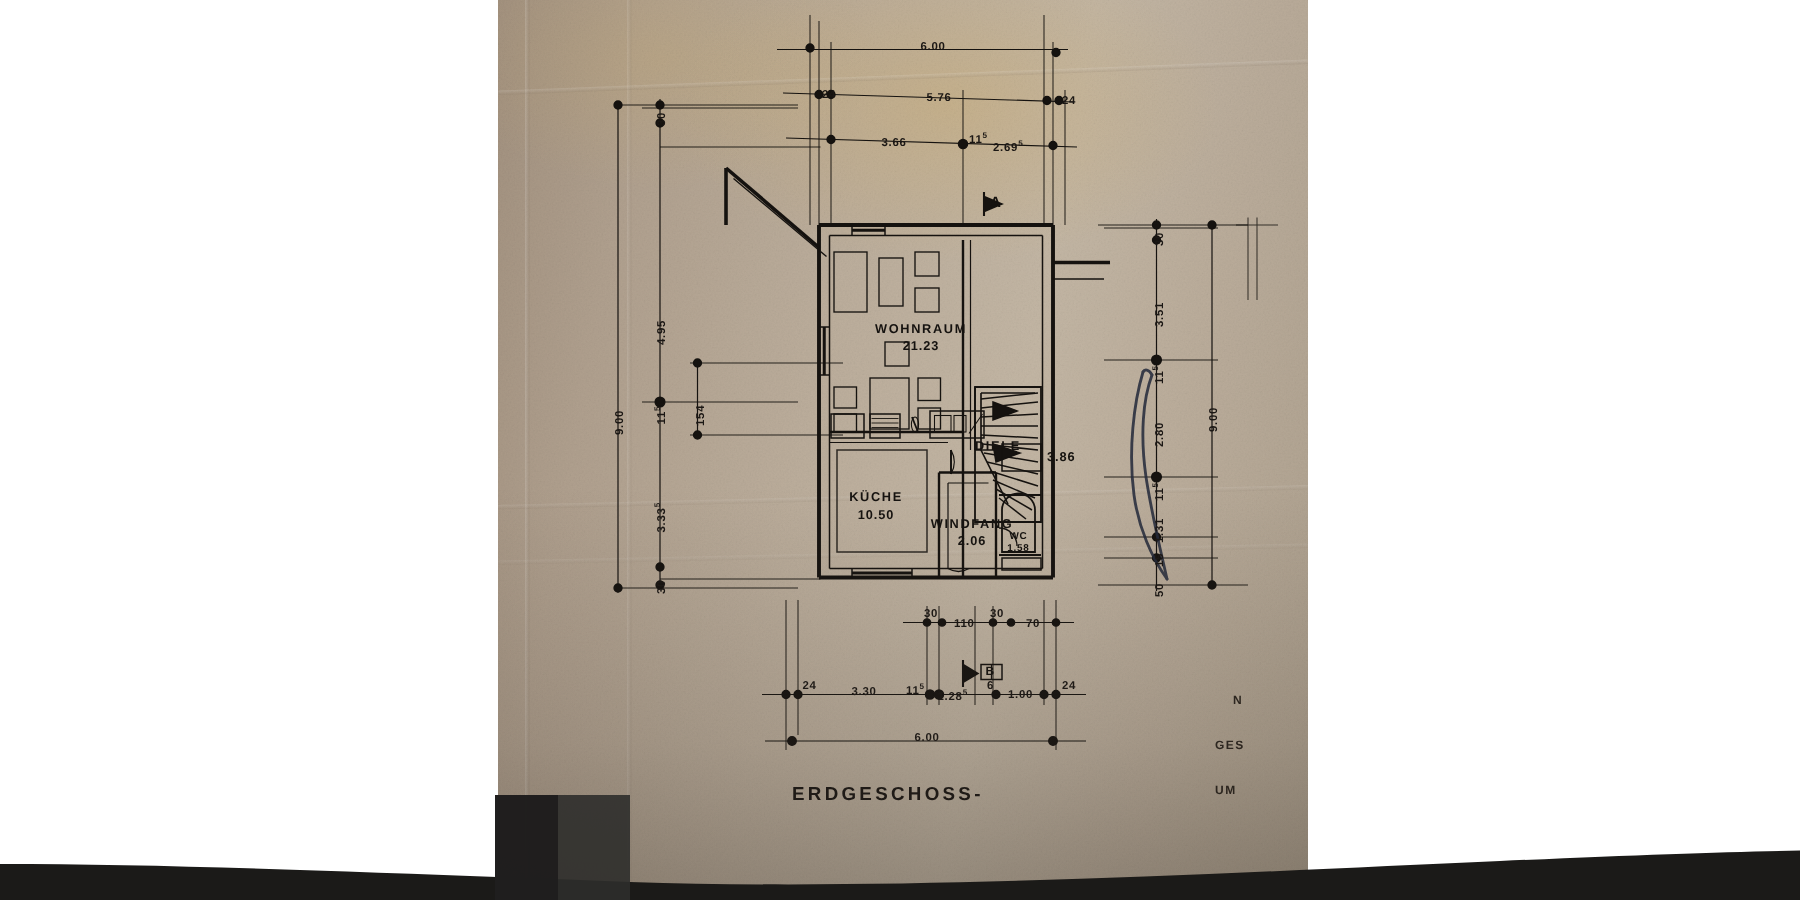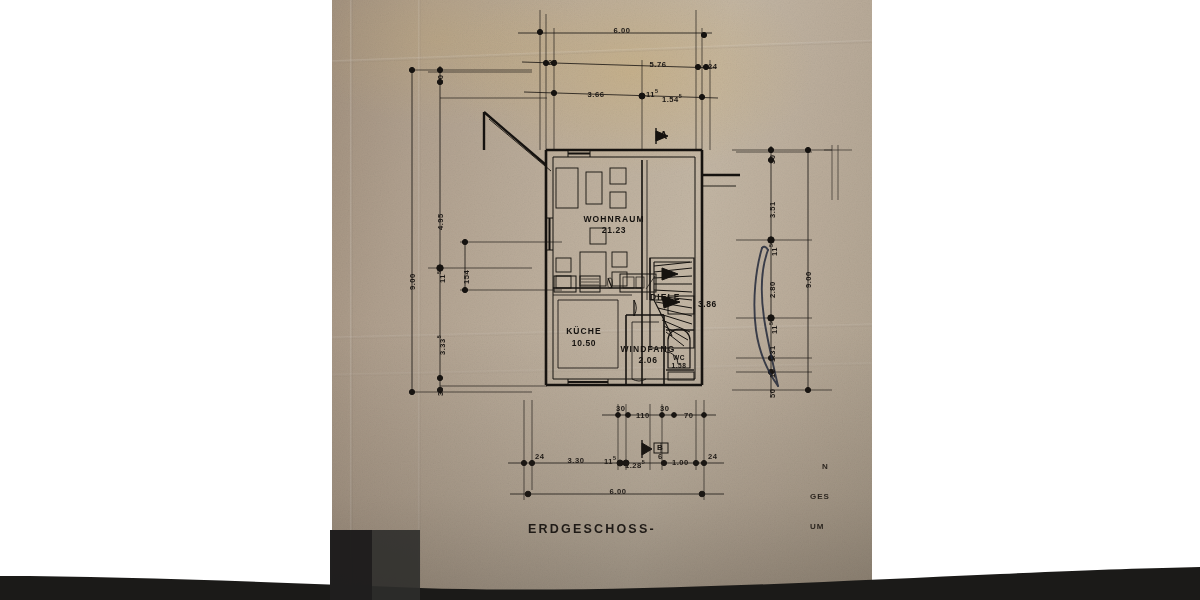--- a/index.html
+++ b/index.html
@@ -346,29 +346,29 @@
 
         <g stroke-width="0.7" opacity=".8">
           <line x1="500" y1="145" x2="500" y2="200"></line>
           <line x1="506" y1="145" x2="506" y2="200"></line>
           <line x1="492" y1="150" x2="520" y2="150"></line>
         </g>
       </g>
     </svg>
 
     <div class="t dim ctr" style="left:290px;top:26px;">6.00</div>
-    <div class="t dim ctr" style="left:294px;top:60px;margin-left:32px;">5.76</div>
+    <div class="t dim ctr" style="left:294px;top:60px;">5.76</div>
     <div class="t dim ctr" style="left:264px;top:90px;">3.66</div>
     <div class="t dim" style="left:216px;top:58px;">24</div>
     <div class="t dim" style="left:376px;top:62px;">24</div>
     <div class="t dim" style="left:314px;top:88px;">
       <span>11</span><span class="dimsup">5</span>
     </div>
     <div class="t dim" style="left:330px;top:93px;">
-      <span>1.54</span><span class="dimsup">5</span>
+      <span>2.69</span><span class="dimsup">5</span>
     </div>
 
     <div class="t dim rot" style="left:76px;top:290px;transform:rotate(-90deg);">9.00</div>
     <div class="t dim rot" style="left:104px;top:84px;transform:rotate(-90deg);">30</div>
     <div class="t dim rot" style="left:104px;top:230px;transform:rotate(-90deg);">4.95</div>
     <div class="t dim rot" style="left:104px;top:283px;transform:rotate(-90deg);">
       <span>11</span><span class="dimsup">5</span>
     </div>
     <div class="t dim rot" style="left:104px;top:355px;transform:rotate(-90deg);">
       <span>3.33</span><span class="dimsup">5</span>

